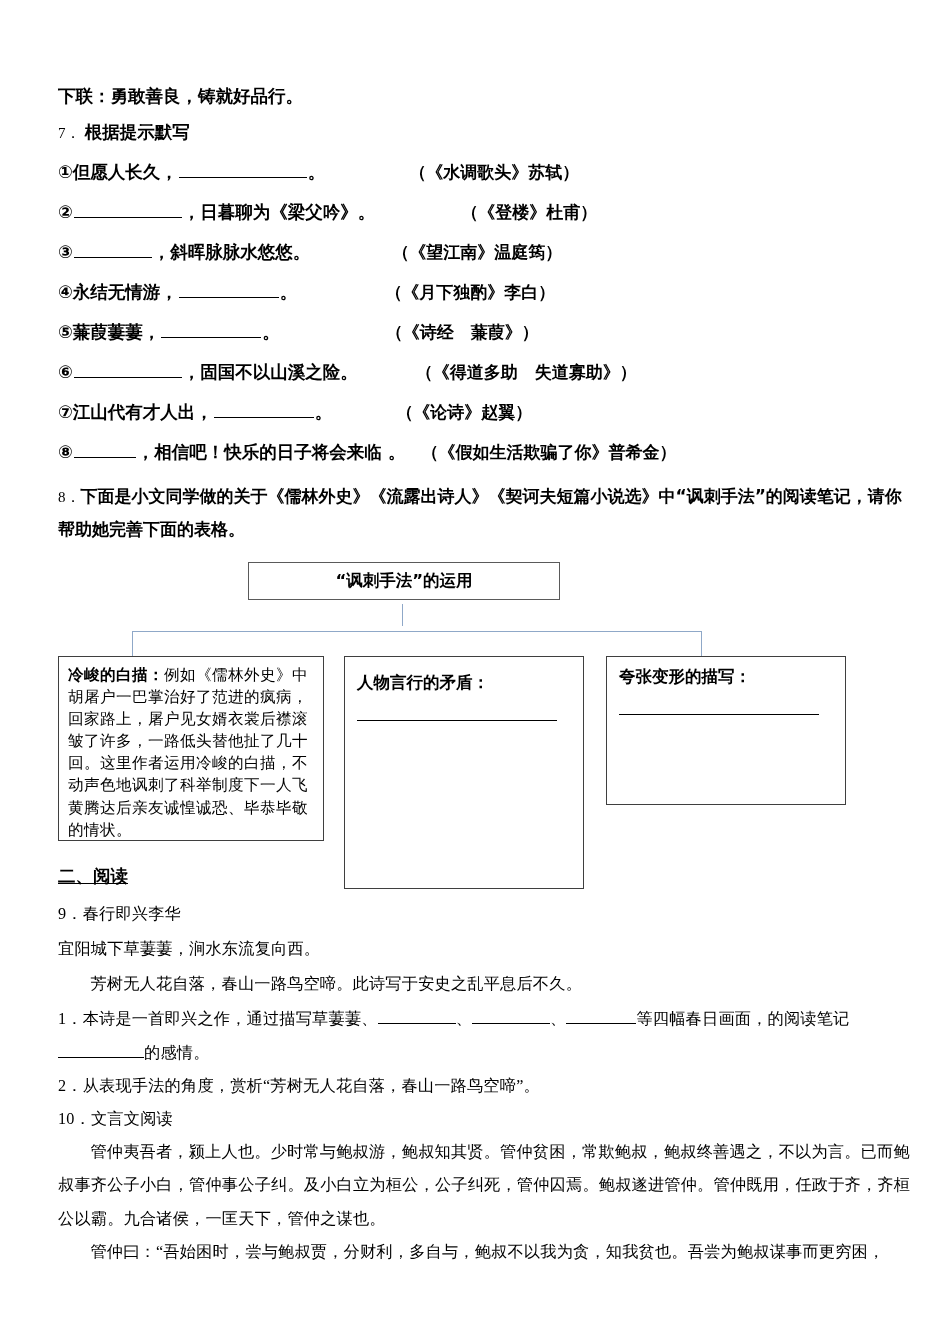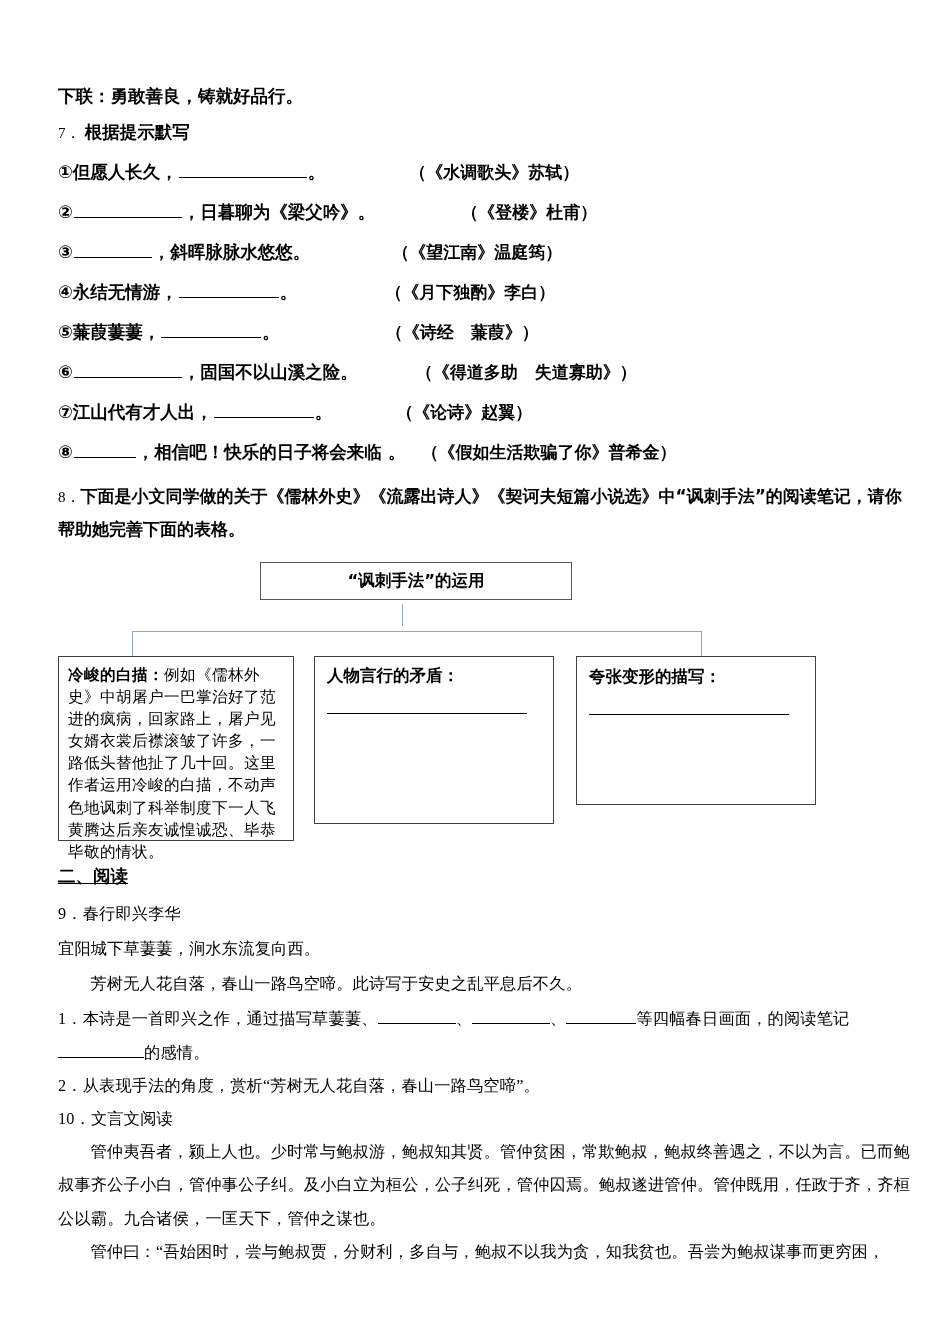--- a/index.html
+++ b/index.html
@@ -97,21 +97,21 @@
   .q8 .num { font-weight: normal; }
 
   
   .diagram {
     position: relative;
     margin-top: 10px;
     height: 290px;
   }
   .dia-title {
     position: absolute;
-    left: 202px;
+    left: 190px;
     top: 6px;
     width: 310px;
     height: 36px;
     border: 1.3px solid #5a5a5a;
     display: flex;
     align-items: center;
     justify-content: center;
     font-family: "DejaVu Sans", "Liberation Sans", sans-serif;
     font-weight: 700;
     font-size: 16.5px;
@@ -143,37 +143,37 @@
     width: 860px;
     display: flex;
     gap: 0;
   }
   .d-box {
     border: 1.3px solid #3f3f3f;
     box-sizing: border-box;
     background: #fff;
   }
   .box-left {
-    width: 236px;
+    width: 266px;
     height: 185px;
     padding: 7px 8px 6px 9px;
     font-family: "Liberation Serif", "DejaVu Serif", serif;
     font-size: 15.6px;
     line-height: 1.42;
     letter-spacing: 0.4px;
   }
   .box-left b {
     font-family: "DejaVu Sans", "Liberation Sans", sans-serif;
     font-weight: 700;
   }
   .box-mid {
     width: 240px;
-    height: 168px;
+    height: 233px;
     margin-left: 20px;
-    padding: 8px 12px;
+    padding: 15px 12px;
   }
   .box-right {
     width: 240px;
     height: 149px;
     margin-left: 22px;
     padding: 9px 12px;
   }
   .box-title {
     font-family: "DejaVu Sans", "Liberation Sans", sans-serif;
     font-weight: 700;

